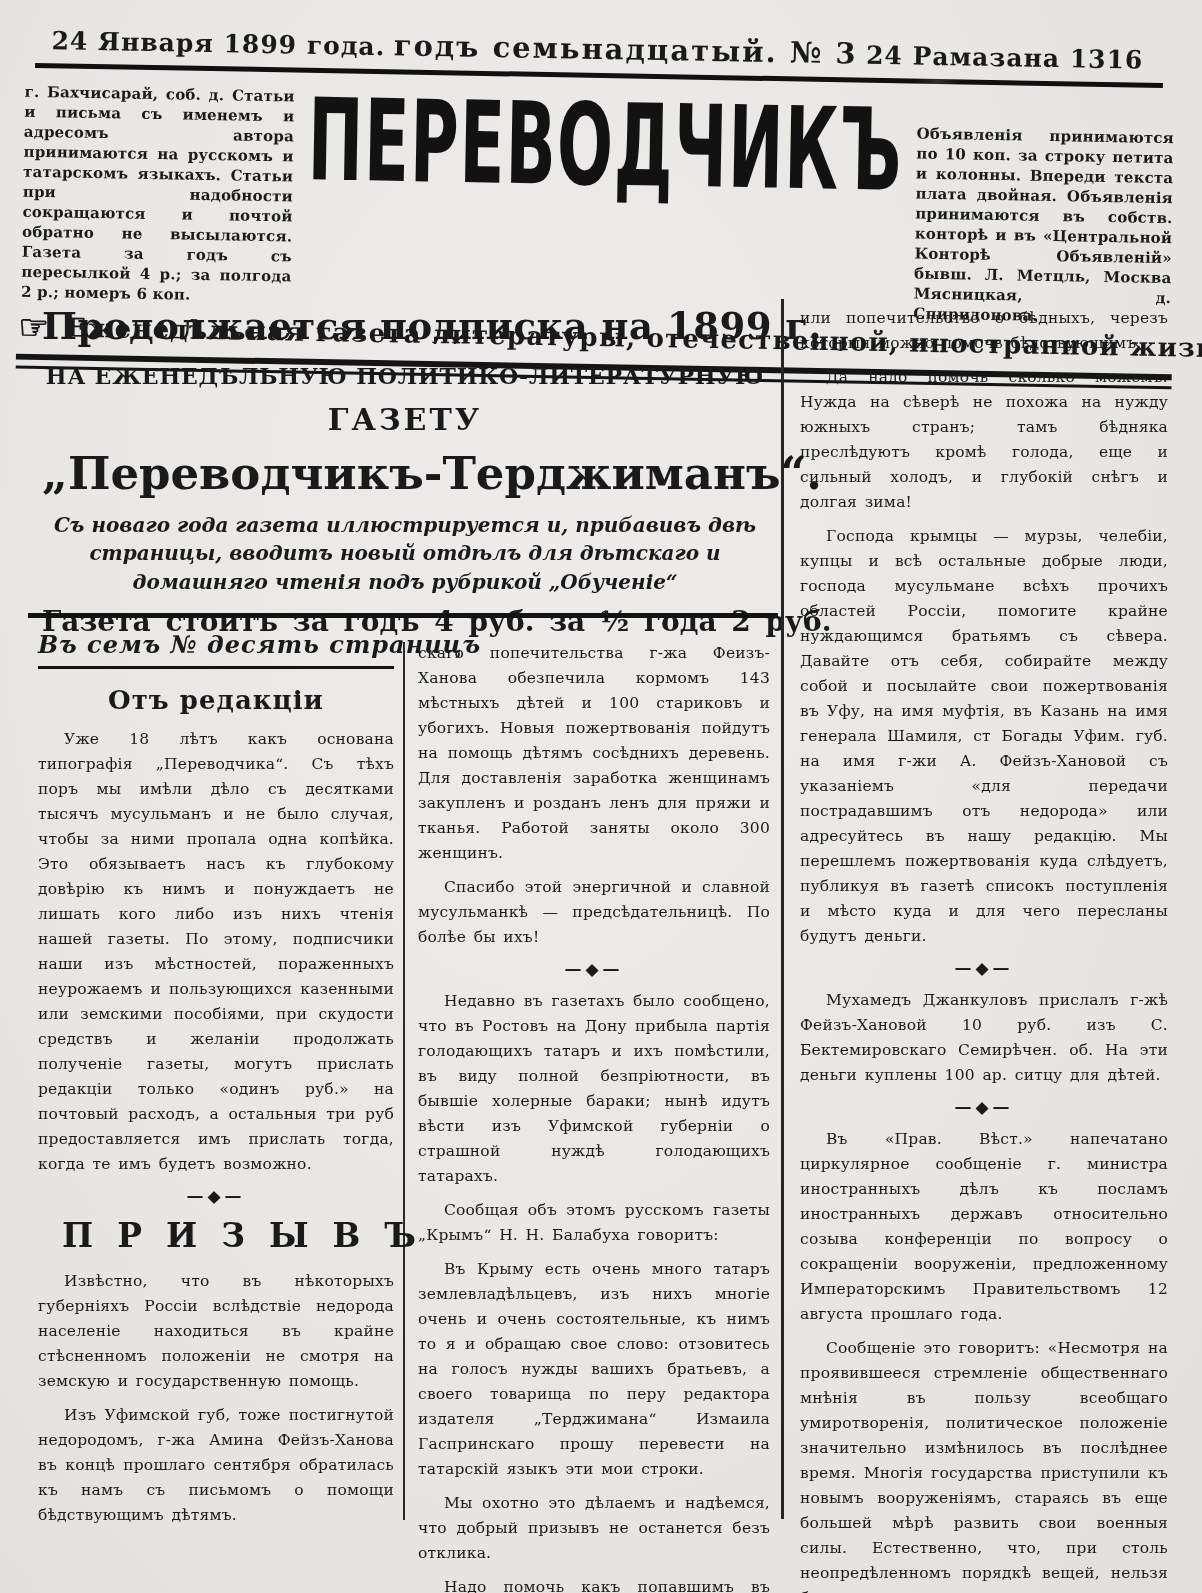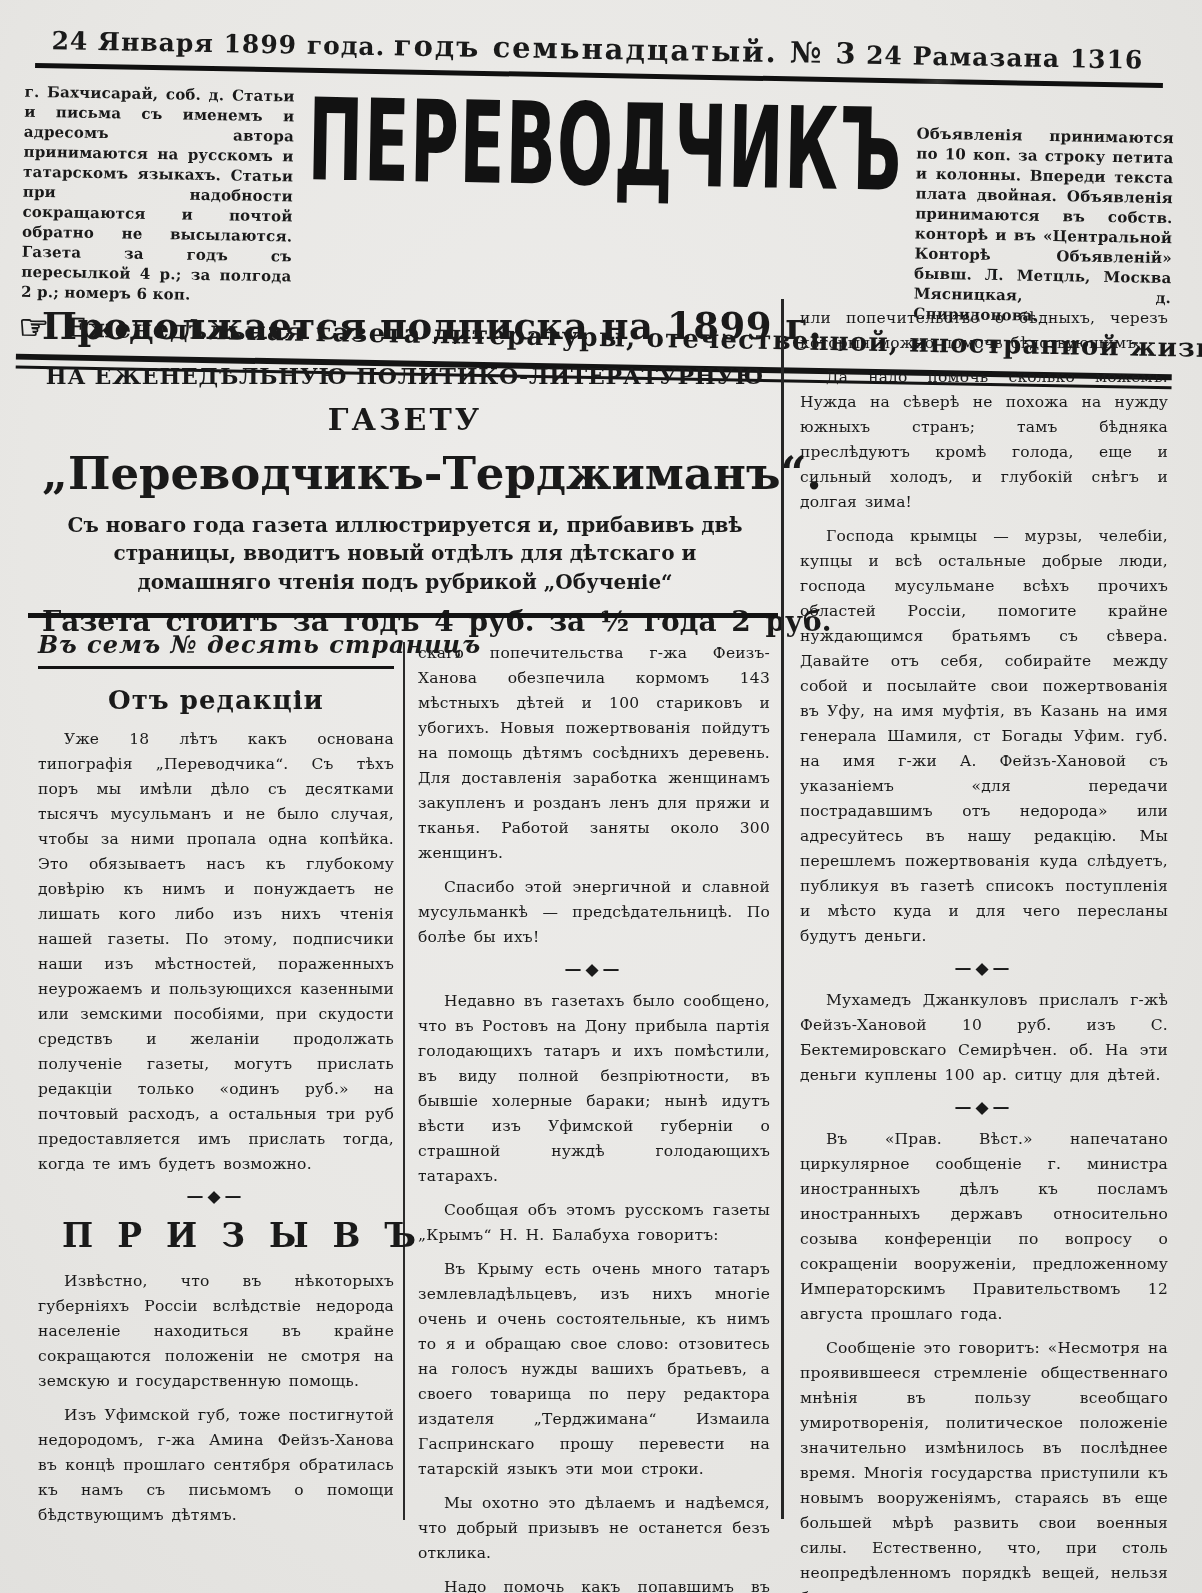--- a/index.html
+++ b/index.html
@@ -26,21 +26,21 @@
   .subtitle-row{display:flex;align-items:center;gap:16px;margin:2px 40px 0 24px;font-weight:bold;
     font-size:26px;letter-spacing:1.2px;white-space:nowrap;}
   .manicule{font-size:34px;line-height:1;}
   .double-rule{margin:10px 24px 0 22px;height:6px;border-top:6px solid #141414;border-bottom:3px solid #141414;}
   
   .subscription{position:absolute;top:304px;left:42px;width:726px;text-align:center;font-weight:bold;}
   .s1{font-size:37px;letter-spacing:.5px;white-space:nowrap;}
   .s2{font-size:22px;margin-top:15px;letter-spacing:.8px;white-space:nowrap;}
   .s3{font-size:30px;margin-top:13px;letter-spacing:3px;}
   .s4{font-size:45px;margin-top:10px;white-space:nowrap;letter-spacing:0;}
-  .s5{font-size:20px;line-height:1.42;margin-top:11px;padding:0 6px;}
+  .s5{font-size:20px;font-style:italic;line-height:1.42;margin-top:11px;padding:0 6px;}
   .s6{font-size:28px;margin-top:9px;white-space:nowrap;word-spacing:5px;}
   .sub-bottom-rule{position:absolute;top:613px;left:28px;width:750px;height:5px;background:#131313;}
   
   .v-rule-right{position:absolute;top:299px;left:781px;width:2.5px;height:1220px;background:#262626;}
   .v-rule-mid{position:absolute;top:642px;left:403px;width:2px;height:878px;background:#2a2a2a;}
   .col{position:absolute;}
   .col1{top:630px;left:38px;width:356px;}
   .col2{top:641px;left:418px;width:352px;}
   .col3{top:306px;left:800px;width:368px;}
   .col p{margin:0 0 9px 0;font-size:15.5px;font-weight:normal;line-height:25px;
@@ -87,21 +87,21 @@
 
 <div class="v-rule-right"></div>
 <div class="v-rule-mid"></div>
 
 <div class="col col1">
   <div class="banner">Въ семъ № десять страницъ</div>
   <div class="colhead">Отъ редакціи</div>
   <p>Уже 18 лѣтъ какъ основана типографія „Переводчика“. Съ тѣхъ поръ мы имѣли дѣло съ десятками тысячъ мусульманъ и не было случая, чтобы за ними пропала одна копѣйка. Это обязываетъ насъ къ глубокому довѣрію къ нимъ и понуждаетъ не лишать кого либо изъ нихъ чтенія нашей газеты. По этому, подписчики наши изъ мѣстностей, пораженныхъ неурожаемъ и пользующихся казенными или земскими пособіями, при скудости средствъ и желаніи продолжать полученіе газеты, могутъ прислать редакціи только «одинъ руб.» на почтовый расходъ, а остальныя три руб предоставляется имъ прислать тогда, когда те имъ будетъ возможно.</p>
   <div class="orn">—◆—</div>
   <div class="bighead">ПРИЗЫВЪ</div>
-  <p>Извѣстно, что въ нѣкоторыхъ губерніяхъ Россіи вслѣдствіе недорода населеніе находиться въ крайне сокращаются положеніи не смотря на земскую и государственную помощь.</p>
+  <p>Извѣстно, что въ нѣкоторыхъ губерніяхъ Россіи вслѣдствіе недорода населеніе находиться въ крайне стѣсненномъ положеніи не смотря на земскую и государственную помощь.</p>
   <p>Изъ Уфимской губ, тоже постигнутой недородомъ, г-жа Амина Фейзъ-Ханова въ концѣ прошлаго сентября обратилась къ намъ съ письмомъ о помощи бѣдствующимъ дѣтямъ.</p>
 
 </div>
 
 <div class="col col2">
   <p class="noindent">скаго попечительства г-жа Феизъ-Ханова обезпечила кормомъ 143 мѣстныхъ дѣтей и 100 стариковъ и убогихъ. Новыя пожертвованія пойдутъ на помощь дѣтямъ сосѣднихъ деревень. Для доставленія заработка женщинамъ закупленъ и розданъ ленъ для пряжи и тканья. Работой заняты около 300 женщинъ.</p>
   <p>Спасибо этой энергичной и славной мусульманкѣ — предсѣдательницѣ. По болѣе бы ихъ!</p>
   <div class="orn">—◆—</div>
   <p>Недавно въ газетахъ было сообщено, что въ Ростовъ на Дону прибыла партія голодающихъ татаръ и ихъ помѣстили, въ виду полной безпріютности, въ бывшіе холерные бараки; нынѣ идутъ вѣсти изъ Уфимской губерніи о страшной нуждѣ голодающихъ татарахъ.</p>
   <p>Сообщая объ этомъ русскомъ газеты „Крымъ“ Н. Н. Балабуха говоритъ:</p>

